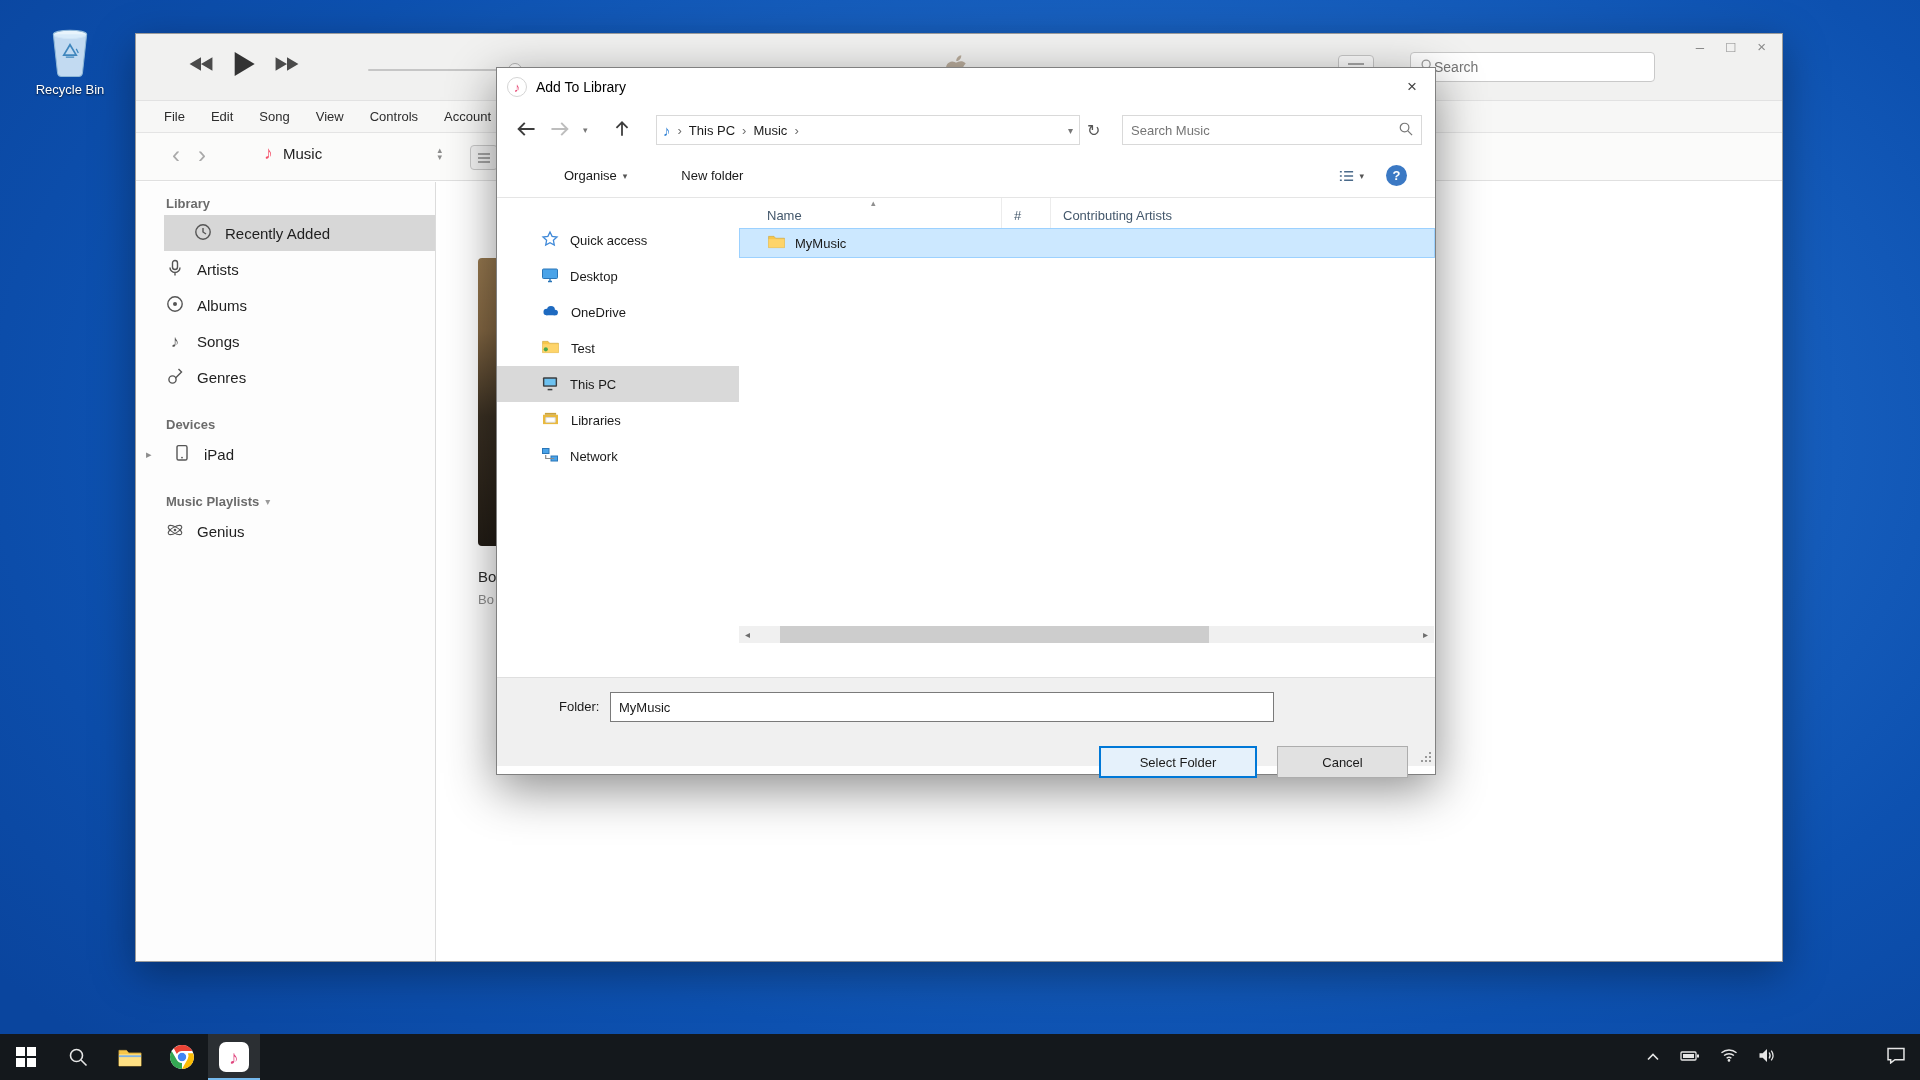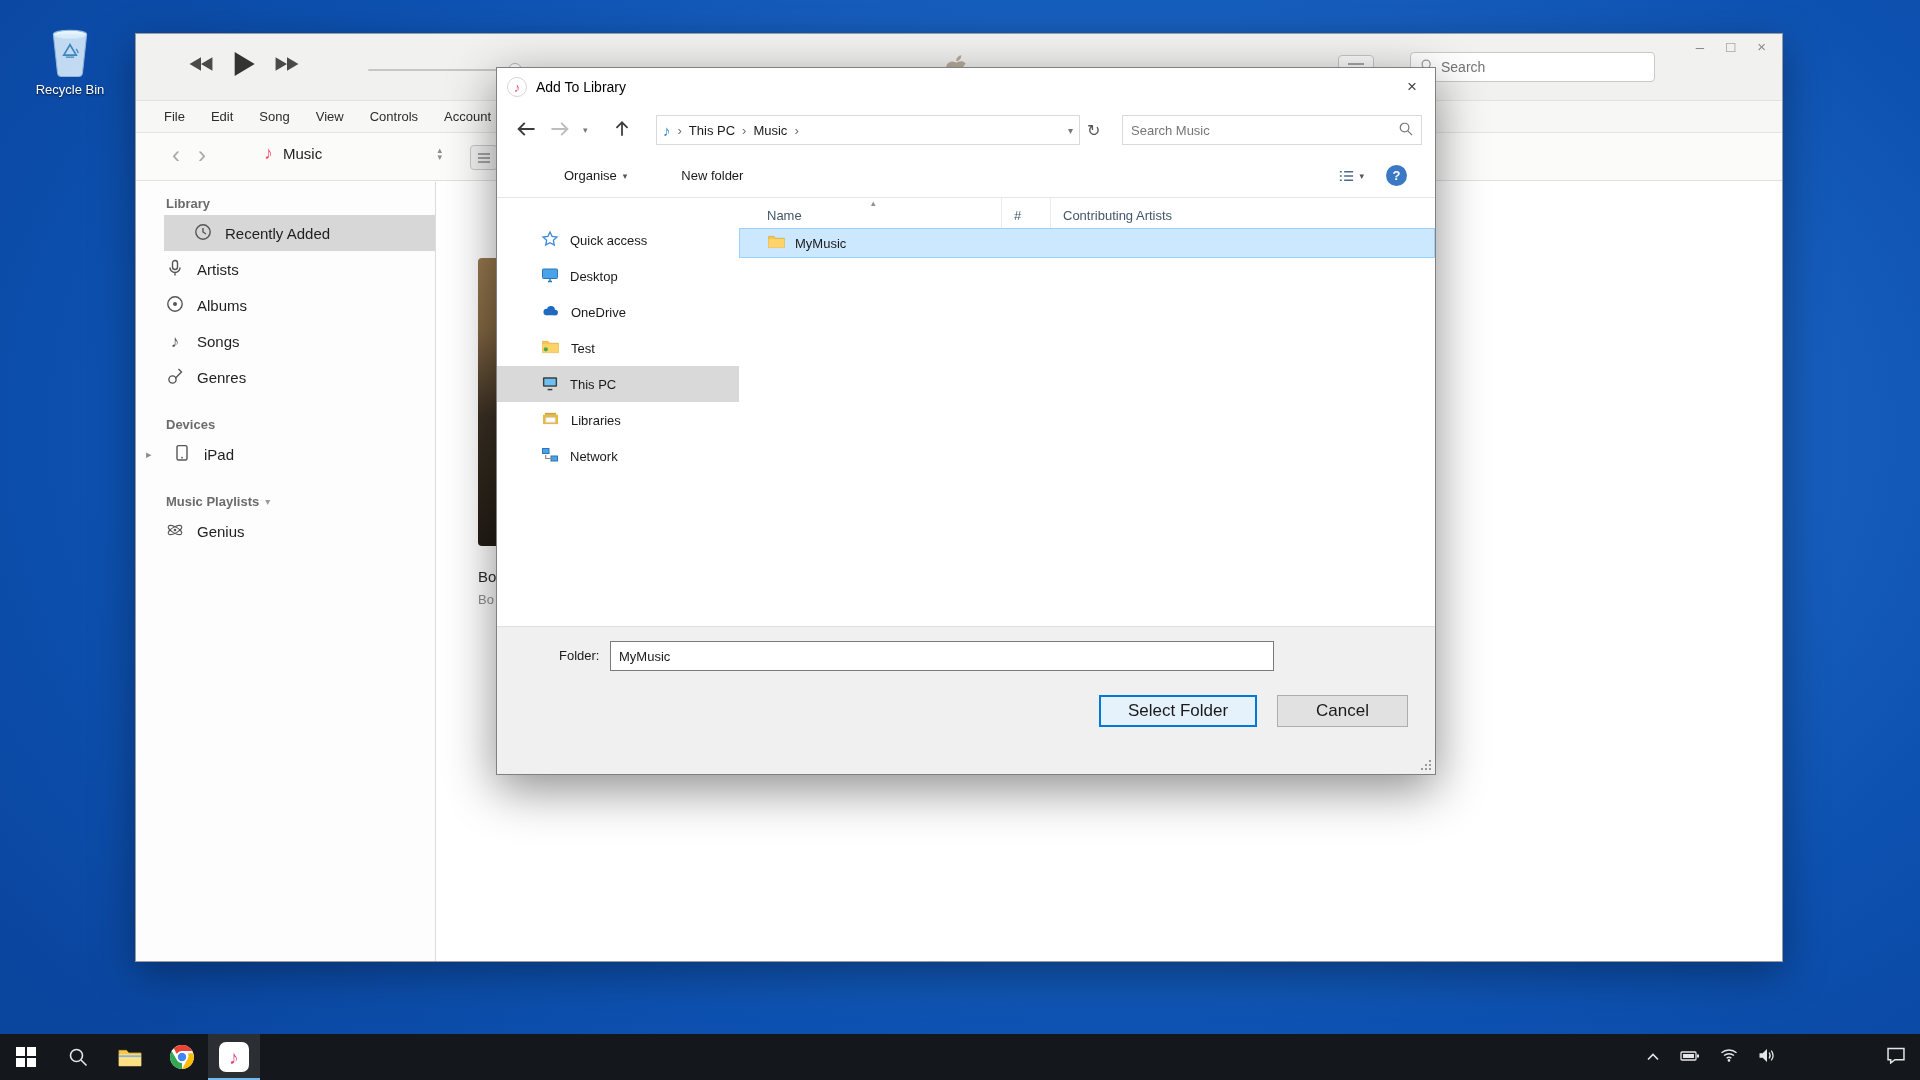--- a/index.html
+++ b/index.html
@@ -16,21 +16,21 @@
   
   #itunes { position:absolute; left:135px; top:33px; width:1648px; height:929px;
     background:#fff; border:1px solid #9b9b9b; box-shadow:0 12px 40px rgba(0,0,0,.35); z-index:10; }
   .it-chrome { position:relative; height:67px; background:#f1f1f0; border-bottom:1px solid #e2e2e2; }
   .playback { position:absolute; left:52px; top:16px; display:flex; align-items:center; gap:18px; }
   .pb-btn { display:flex; align-items:center; }
   .it-slider { position:absolute; left:232px; top:35px; width:294px; height:2px; background:#c6c6c6; border-radius:1px; }
   .it-slider .knob { position:absolute; left:140px; top:-6px; width:14px; height:14px; background:#fdfdfd; border:1px solid #b5b5b5; border-radius:50%; }
   .apple-logo { position:absolute; left:806px; top:17px; }
   .upnext-btn { position:absolute; left:1202px; top:21px; width:36px; height:25px; border:1px solid #c6c6c6; border-radius:4px; background:#fbfbfb; display:flex; align-items:center; justify-content:center; }
-  .it-search { position:absolute; left:1274px; top:18px; width:245px; height:30px; border:1px solid #c9c9c9; border-radius:4px; background:#fff; display:flex; align-items:center; gap:7px; padding:12px 9px; }
+  .it-search { position:absolute; left:1274px; top:18px; width:245px; height:30px; border:1px solid #c9c9c9; border-radius:4px; background:#fff; display:flex; align-items:center; padding:12px 9px; }
   .it-search input { border:0; outline:0; background:transparent; font-size:14px; color:#333; width:100%; font-family:inherit; }
   .win-btns { position:absolute; right:16px; top:4px; display:flex; gap:22px; color:#8a8a8a; font-size:15px; }
   .win-btns span { cursor:default; }
   .it-menubar { height:32px; display:flex; align-items:center; gap:26px; padding-left:28px; background:#f7f7f6; border-bottom:1px solid #e4e4e4; font-size:13px; color:#2d2d2d; }
   .it-toolbar { position:relative; height:48px; background:#fbfbfa; border-bottom:1px solid #e0e0e0; }
   .nav-chevrons { position:absolute; left:36px; top:8px; display:flex; gap:18px; font-size:24px; color:#a9a9a9; }
   .media-picker { position:absolute; left:128px; top:10px; width:178px; display:flex; align-items:center; }
   .media-picker .note { color:#f44f68; font-size:18px; }
   .media-picker .label { font-size:15px; color:#222; margin-left:10px; }
   .media-picker .updown { margin-left:auto; display:flex; flex-direction:column; line-height:7px; font-size:9px; color:#8d8d8d; }
@@ -88,26 +88,26 @@
   .fl-col.c-num  { width:49px;  padding-left:12px; }
   .fl-col.c-title{ width:288px; padding-left:36px; }
   .fl-col.c-contrib { flex:1; padding-left:12px; border-right:0; }
   .sort-caret { position:absolute; left:132px; top:0; font-size:9px; color:#8f8f8f; }
   .fl-row { height:30px; display:flex; align-items:center; gap:9px; padding-left:28px; font-size:13px; color:#1a1a1a; }
   .fl-row.selected { background:#cce8ff; box-shadow:inset 0 0 0 1px #9cd1ff; }
   .h-scroll { position:absolute; left:0; right:1px; bottom:7px; height:17px; background:#f0f0f0; display:flex; }
   .h-arrow { width:17px; height:17px; display:flex; align-items:center; justify-content:center; color:#6d6d6d; font-size:10px; }
   .h-track { position:relative; flex:1; }
   .h-thumb { position:absolute; left:24px; top:0; width:429px; height:17px; background:#cdcdcd; }
-  .dlg-footer { position:absolute; left:0; right:0; bottom:0; height:148px; background:#f0f0f0; border-top:1px solid #dfdfdf; }
+  .dlg-footer { position:absolute; left:0; right:0; bottom:8px; height:89px; background:#f0f0f0; border-top:1px solid #dfdfdf; }
   .folder-row { position:absolute; left:0; top:14px; width:100%; height:30px; }
   .folder-label { position:absolute; left:62px; top:7px; font-size:13px; color:#1a1a1a; }
   .folder-input { position:absolute; left:113px; top:0; width:664px; height:30px; border:1px solid #7a7a7a; background:#fff;
     font-size:13px; color:#1a1a1a; padding:0 8px; outline:none; font-family:inherit; }
-  .btn { position:absolute; top:68px; height:32px; font-size:17px; color:#1a1a1a; background:#e1e1e1;
+  .btn { position:absolute; top:68px; height:32px; font-size:13px; color:#1a1a1a; background:#e1e1e1;
     border:1px solid #adadad; display:flex; align-items:center; justify-content:center; font-family:inherit; }
   .btn-select { left:602px; width:158px; border:2px solid #0078d7; background:#e5f1fb; }
   .btn-cancel { left:780px; width:131px; }
   .resize-grip { position:absolute; right:3px; bottom:3px; width:12px; height:12px;
     background:
       radial-gradient(circle at 10px 2px,#9a9a9a 1.2px,transparent 1.4px),
       radial-gradient(circle at 10px 6px,#9a9a9a 1.2px,transparent 1.4px),
       radial-gradient(circle at 6px 6px,#9a9a9a 1.2px,transparent 1.4px),
       radial-gradient(circle at 10px 10px,#9a9a9a 1.2px,transparent 1.4px),
       radial-gradient(circle at 6px 10px,#9a9a9a 1.2px,transparent 1.4px),

